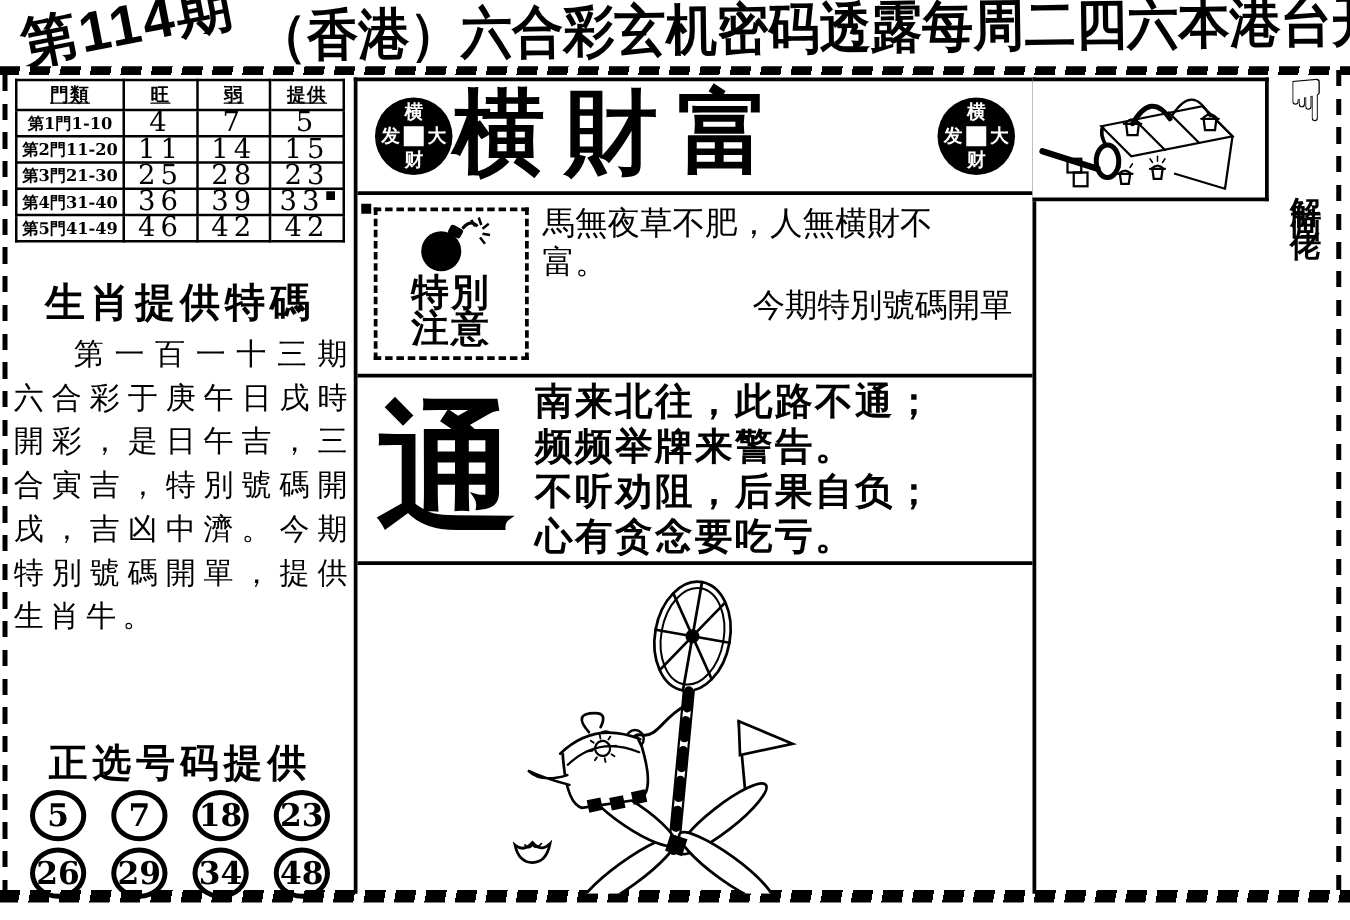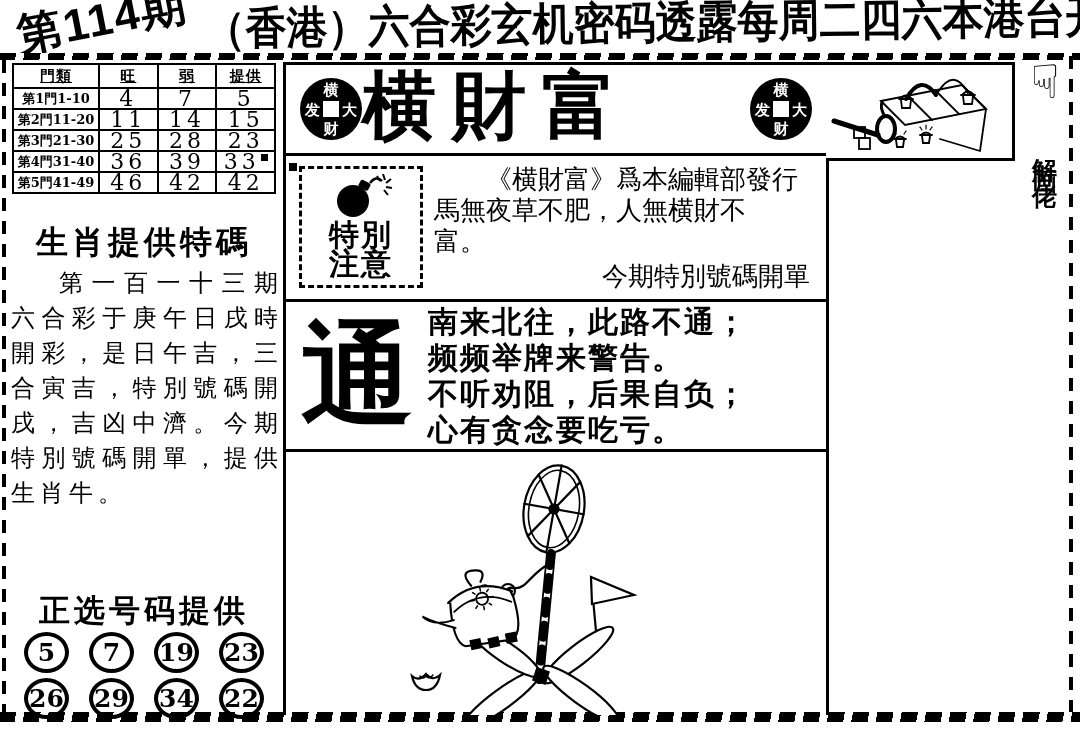--- a/index.html
+++ b/index.html
@@ -150,26 +150,26 @@
       </tbody>
   </table>
 
   <div class="zodiac-heading">生肖提供特碼</div>
   <div class="zodiac-body">第一百一十三期六合彩于庚午日戌時開彩，是日午吉，三合寅吉，特別號碼開戌，吉凶中濟。今期特別號碼開單，提供生肖牛。</div>
 
   <div class="picks-heading">正选号码提供</div>
   <div class="balls" id="balls">
       <span class="ball">5</span>
       <span class="ball">7</span>
-      <span class="ball">19</span>
+      <span class="ball">18</span>
       <span class="ball">23</span>
       <span class="ball">26</span>
       <span class="ball">29</span>
       <span class="ball">34</span>
-      <span class="ball">22</span>
+      <span class="ball">48</span>
     </div>
 
   <div class="main-box">
 
     <div class="sec-title">
       <div class="coin">
         <span class="c-top">横</span>
         <span class="c-left">发</span>
         <span class="c-right">大</span>
         <span class="c-bottom">财</span>
@@ -197,21 +197,20 @@
             <line x1="62" y1="6" x2="57" y2="10"></line>
             <line x1="63" y1="15" x2="57" y2="14"></line>
             <line x1="59" y1="22" x2="55" y2="17"></line>
             <line x1="48" y1="3" x2="51" y2="8"></line>
           </g>
         </svg>
         <div class="badge-txt">特別</div>
         <div class="badge-txt">注意</div>
       </div>
       <div class="notice-text">
-        <div class="ln1">《横財富》爲本編輯部發行</div>
         <div>馬無夜草不肥，人無横財不</div>
         <div>富。</div>
         <div class="notice-credit">今期特別號碼開單</div>
       </div>
     </div>
 
     <div class="sec-poem">
       <div class="big-char">通</div>
       <div class="poem-lines">
         <div>南来北往，此路不通；</div>

